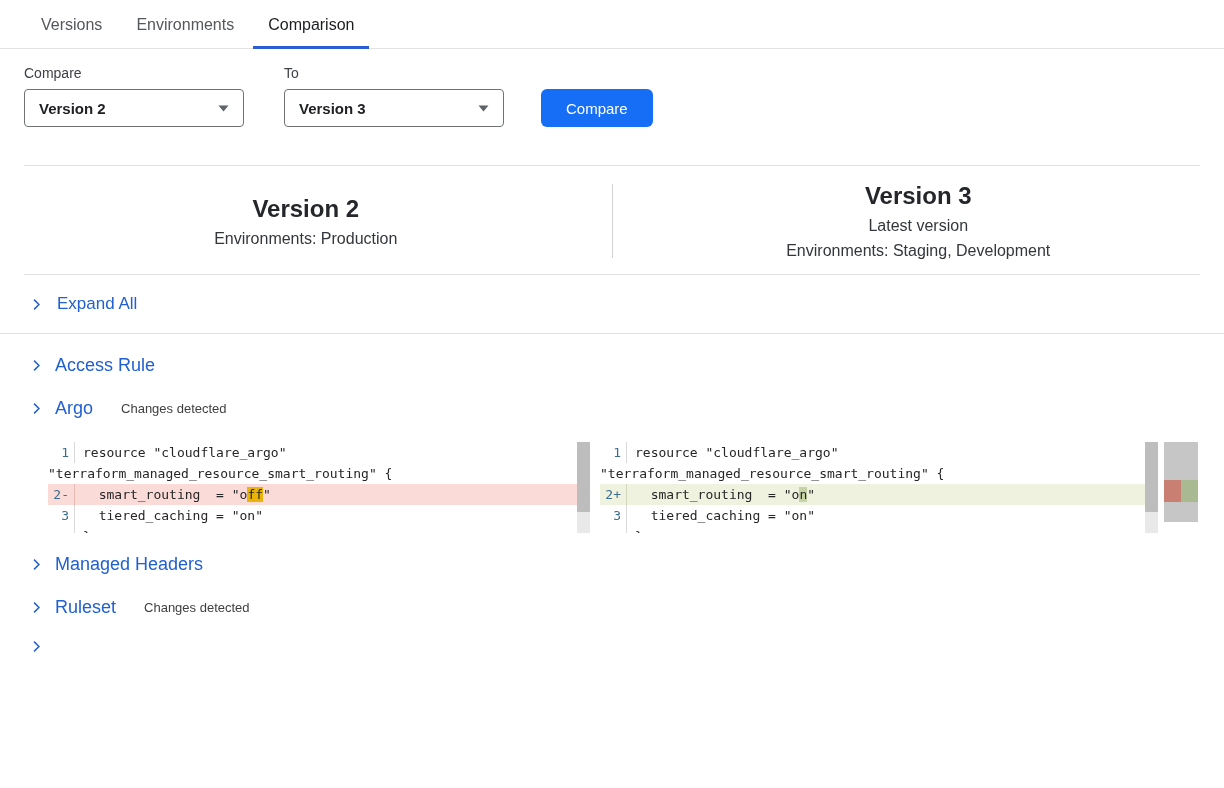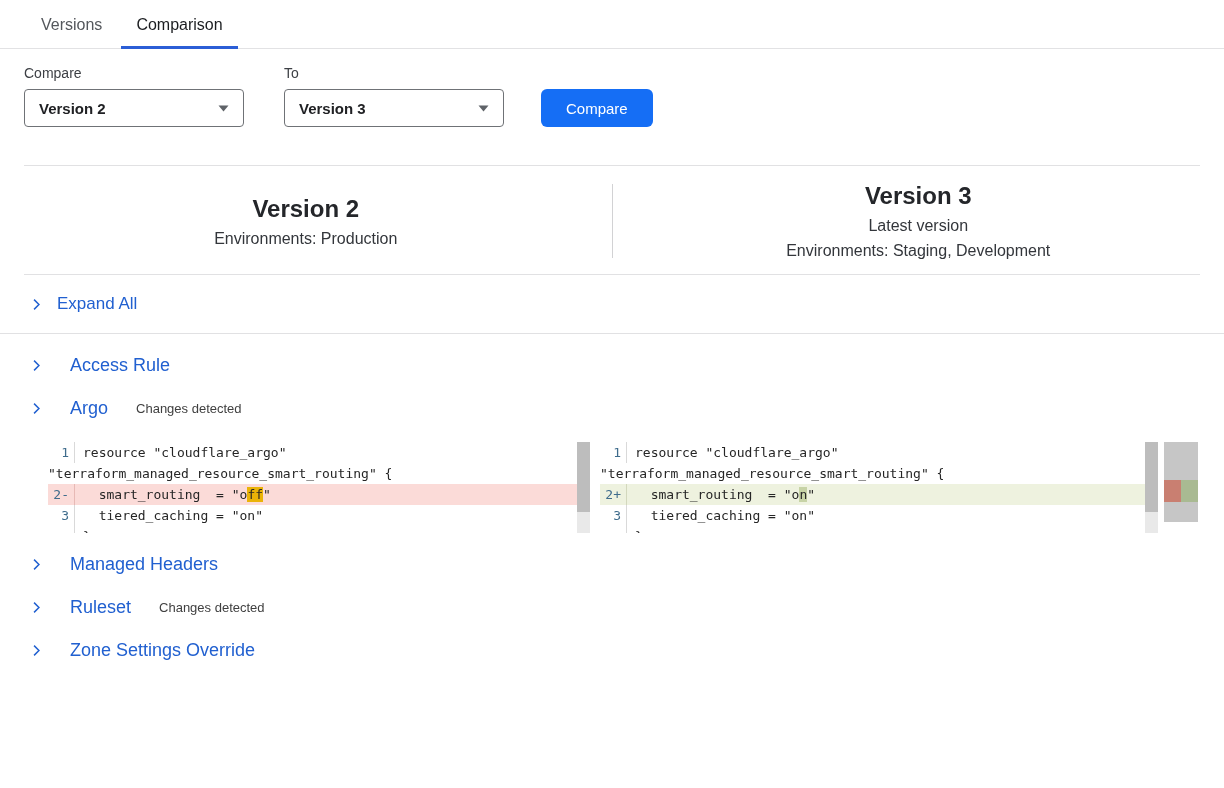--- a/index.html
+++ b/index.html
@@ -44,21 +44,21 @@
   
   .expand-row {
     display: flex; align-items: center; padding: 19px 0 19px 30px;
     border-bottom: 1px solid #e1e1e3; cursor: pointer;
   }
   .chev { width: 13px; height: 13px; color: #2160d0; flex: 0 0 auto; }
   .expand-label { margin-left: 14px; font-size: 17px; color: #2160d0; }
   
   .sections { padding-top: 10px; }
   .sect-row { display: flex; align-items: center; padding: 11px 0 11px 30px; cursor: pointer; }
-  .sect-label { margin-left: 27px; font-size: 18px; color: #2160d0; text-align: right; }
+  .sect-label { margin-left: 12px; font-size: 18px; color: #2160d0; text-align: right; }
   .sect-note { margin-left: 28px; font-size: 13px; color: #404040; }
   
   .diff-wrap { display: flex; margin: 12px 24px 10px 48px; align-items: flex-start; }
   .diff-panel { display: flex; height: 91px; overflow: hidden; background: #fff; }
   .panel-left  { width: 542px; margin-right: 10px; }
   .panel-right { width: 558px; }
   .code-col { flex: 1; font-family: "DejaVu Sans Mono", monospace; font-size: 13px; color: #262626; }
   .drow { display: flex; height: 21px; line-height: 21px; }
   .drow.clip { height: 7px; overflow: hidden; }
   .gut {
@@ -78,20 +78,21 @@
   .ruler-gap { width: 6px; }
   .ruler { width: 34px; height: 80px; background: #c6c6c6; position: relative; }
   .ruler-del { position: absolute; top: 38px; left: 0; width: 17px; height: 22px; background: #c97f71; }
   .ruler-add { position: absolute; top: 38px; right: 0; width: 17px; height: 22px; background: #a9ba92; }
 </style>
 </head>
 <body>
 
 <div class="tabs">
   <div class="tab">Versions</div>
+  <div class="tab">Environments</div>
   <div class="tab active">Comparison</div>
 </div>
 
 <div class="controls">
   <div class="ctl-group">
     <div class="ctl-label">Compare</div>
     <div class="select">
       <span class="select-value">Version 2</span>
       <svg class="caret" viewBox="0 0 11 7">
           <path d="M0.5 0.5 L10.5 0.5 L5.5 6.5 Z" fill="#5f6368"></path>
@@ -229,16 +230,15 @@
         <path d="M5 2 L11 8 L5 14" fill="none" stroke="currentColor" stroke-width="1.8"></path>
       </svg>
     <span class="sect-label">Ruleset</span>
     <span class="sect-note">Changes detected</span>
   </div>
 
   <div class="sect-row">
     <svg class="chev" viewBox="0 0 16 16">
         <path d="M5 2 L11 8 L5 14" fill="none" stroke="currentColor" stroke-width="1.8"></path>
       </svg>
-    <span class="sect-label">Zone Settings Override</span>
   </div>
 
 </div>
 
 </body></html>

